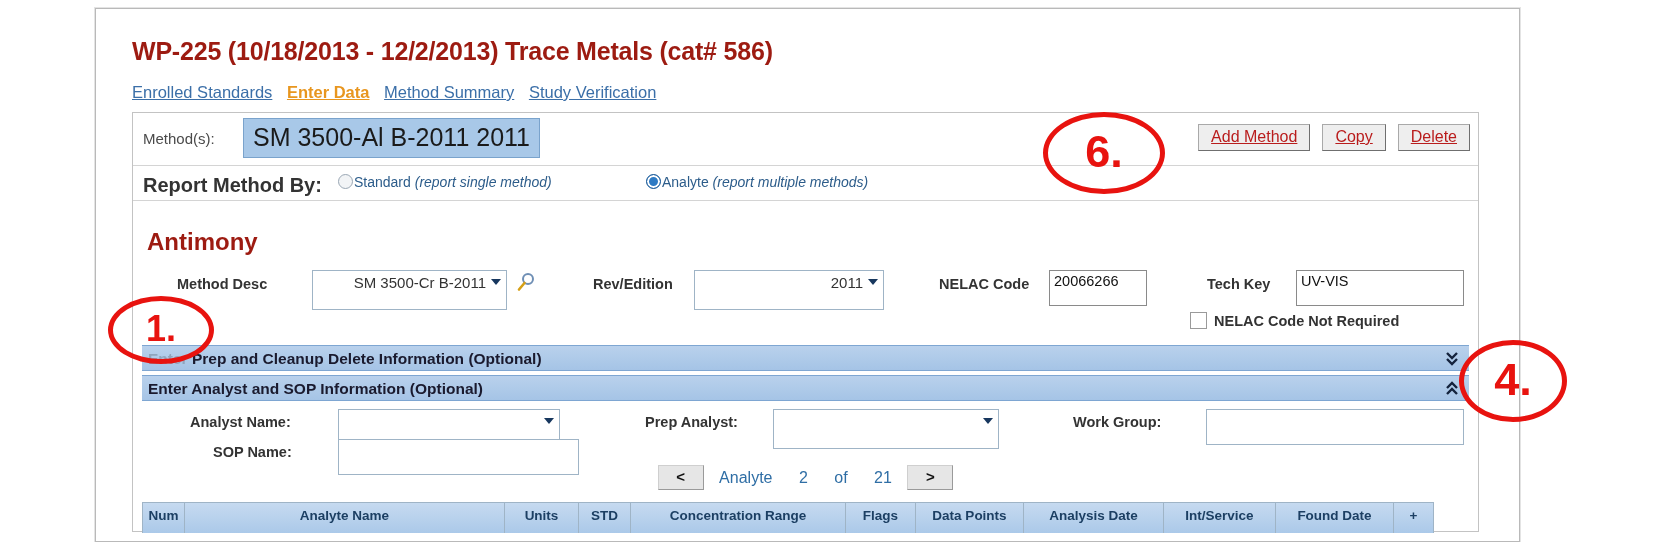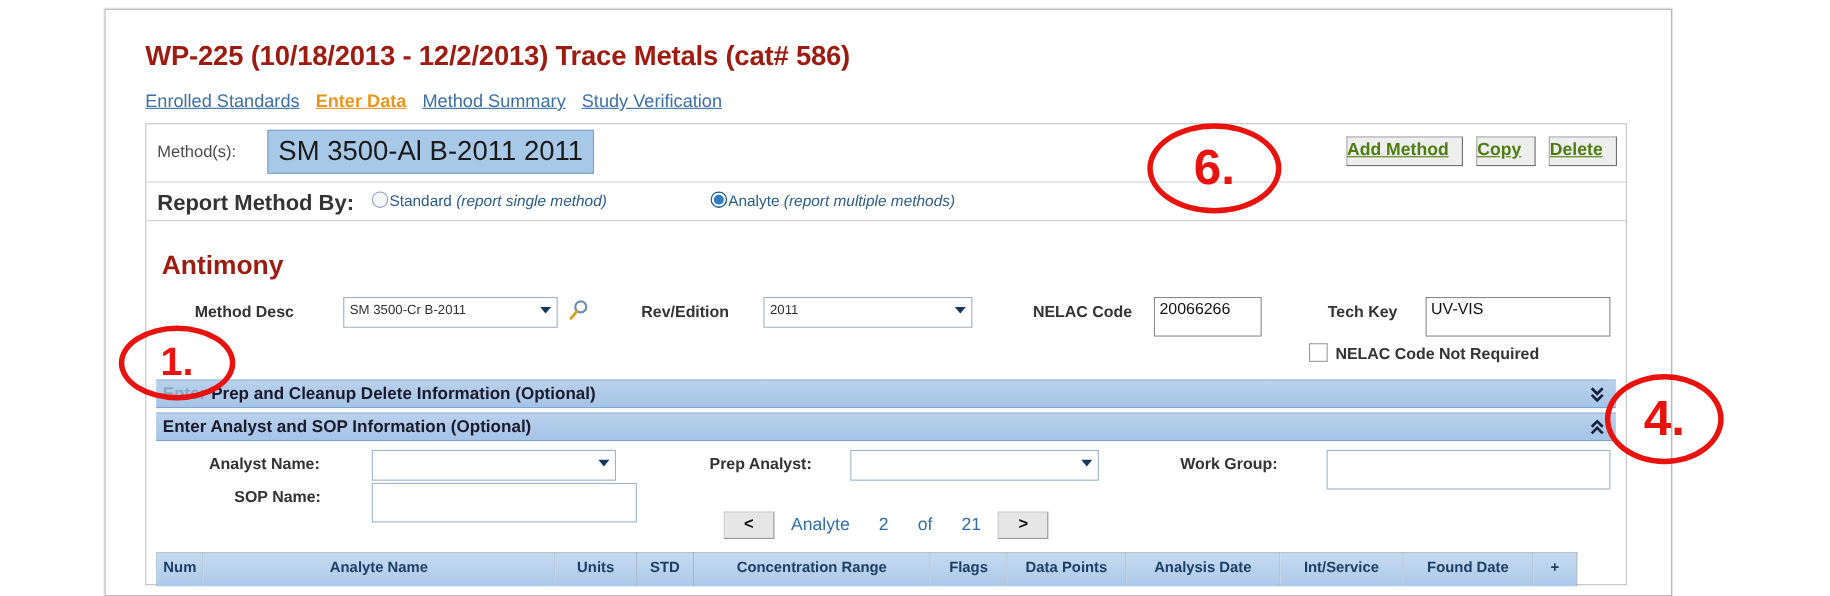--- a/index.html
+++ b/index.html
@@ -68,22 +68,22 @@
     white-space:nowrap;
   }
   .btn-group{
     position:absolute;right:8px;top:11px;
     display:flex;gap:12px;
   }
   .lbtn{
     background:#eeeeee;
     border:1px solid #a9a9a9;
     border-right-color:#6f6f6f;border-bottom-color:#6f6f6f;
-    padding:3px 12px 4px 0;
-    font-size:16px;font-weight:bold;color:#4d7c0f;
+    padding:3px 12px 4px 12px;
+    font-size:16px;font-weight:normal;color:#b91c1c;
     text-decoration:underline;
     cursor:pointer;white-space:nowrap;
   }
 
   
   .report-row{
     position:relative;height:34px;
     border-bottom:1px solid #d4d4d4;
     padding-left:10px;
   }
@@ -106,24 +106,24 @@
   .analyte-name{
     position:absolute;left:14px;top:115px;
     font-size:24px;font-weight:bold;color:#9d1b11;
   }
 
   
   .fieldrow{position:absolute;left:0;width:100%;font-size:14.5px;}
   .flabel{font-weight:bold;color:#333;font-size:14.5px;white-space:nowrap;}
   .sel{
     border:1px solid #9fb4c6;background:#fff;
-    height:28px;box-sizing:border-box;
-    font-size:12px;color:#333;
+    height:40px;box-sizing:border-box;
+    font-size:15px;color:#333;
     padding:3px 20px 0 5px;
-    position:relative;white-space:nowrap;overflow:hidden;
+    position:relative;white-space:nowrap;overflow:hidden;text-align:right;
   }
   .sel .arw{
     position:absolute;right:5px;top:8px;
     width:0;height:0;border-left:5px solid transparent;border-right:5px solid transparent;
     border-top:6px solid #17375e;
   }
   .txt{
     border:1px solid #8a8a8a;background:#fff;
     height:36px;box-sizing:border-box;
     font-size:14.5px;color:#111;
@@ -243,21 +243,21 @@
     <div class="fieldrow" style="top:157px;height:30px;">
       <span class="flabel" style="position:absolute;left:44px;top:6px;">Method Desc</span>
       <div class="sel" style="position:absolute;left:179px;top:0;width:195px;">
         <span>SM 3500-Cr B-2011</span>
         <span class="arw"></span>
       </div>
       <svg class="magnifier" style="left:383px;top:2px;" viewBox="0 0 20 20">
         <circle cx="12" cy="7" r="5" fill="none" stroke="#6f8fb5" stroke-width="2"></circle>
         <line x1="8.5" y1="11" x2="3" y2="17.5" stroke="#d6a017" stroke-width="2.6" stroke-linecap="round"></line>
       </svg>
-      <span class="flabel" style="position:absolute;left:450px;top:6px;">Rev/Edition</span>
+      <span class="flabel" style="position:absolute;left:460px;top:6px;">Rev/Edition</span>
       <div class="sel" style="position:absolute;left:561px;top:0;width:190px;">
         <span>2011</span>
         <span class="arw"></span>
       </div>
       <span class="flabel" style="position:absolute;left:806px;top:6px;">NELAC Code</span>
       <div class="txt" style="position:absolute;left:916px;top:0;width:98px;">
         <span>20066266</span>
       </div>
       <span class="flabel" style="position:absolute;left:1074px;top:6px;">Tech Key</span>
       <div class="txt" style="position:absolute;left:1163px;top:0;width:168px;">

